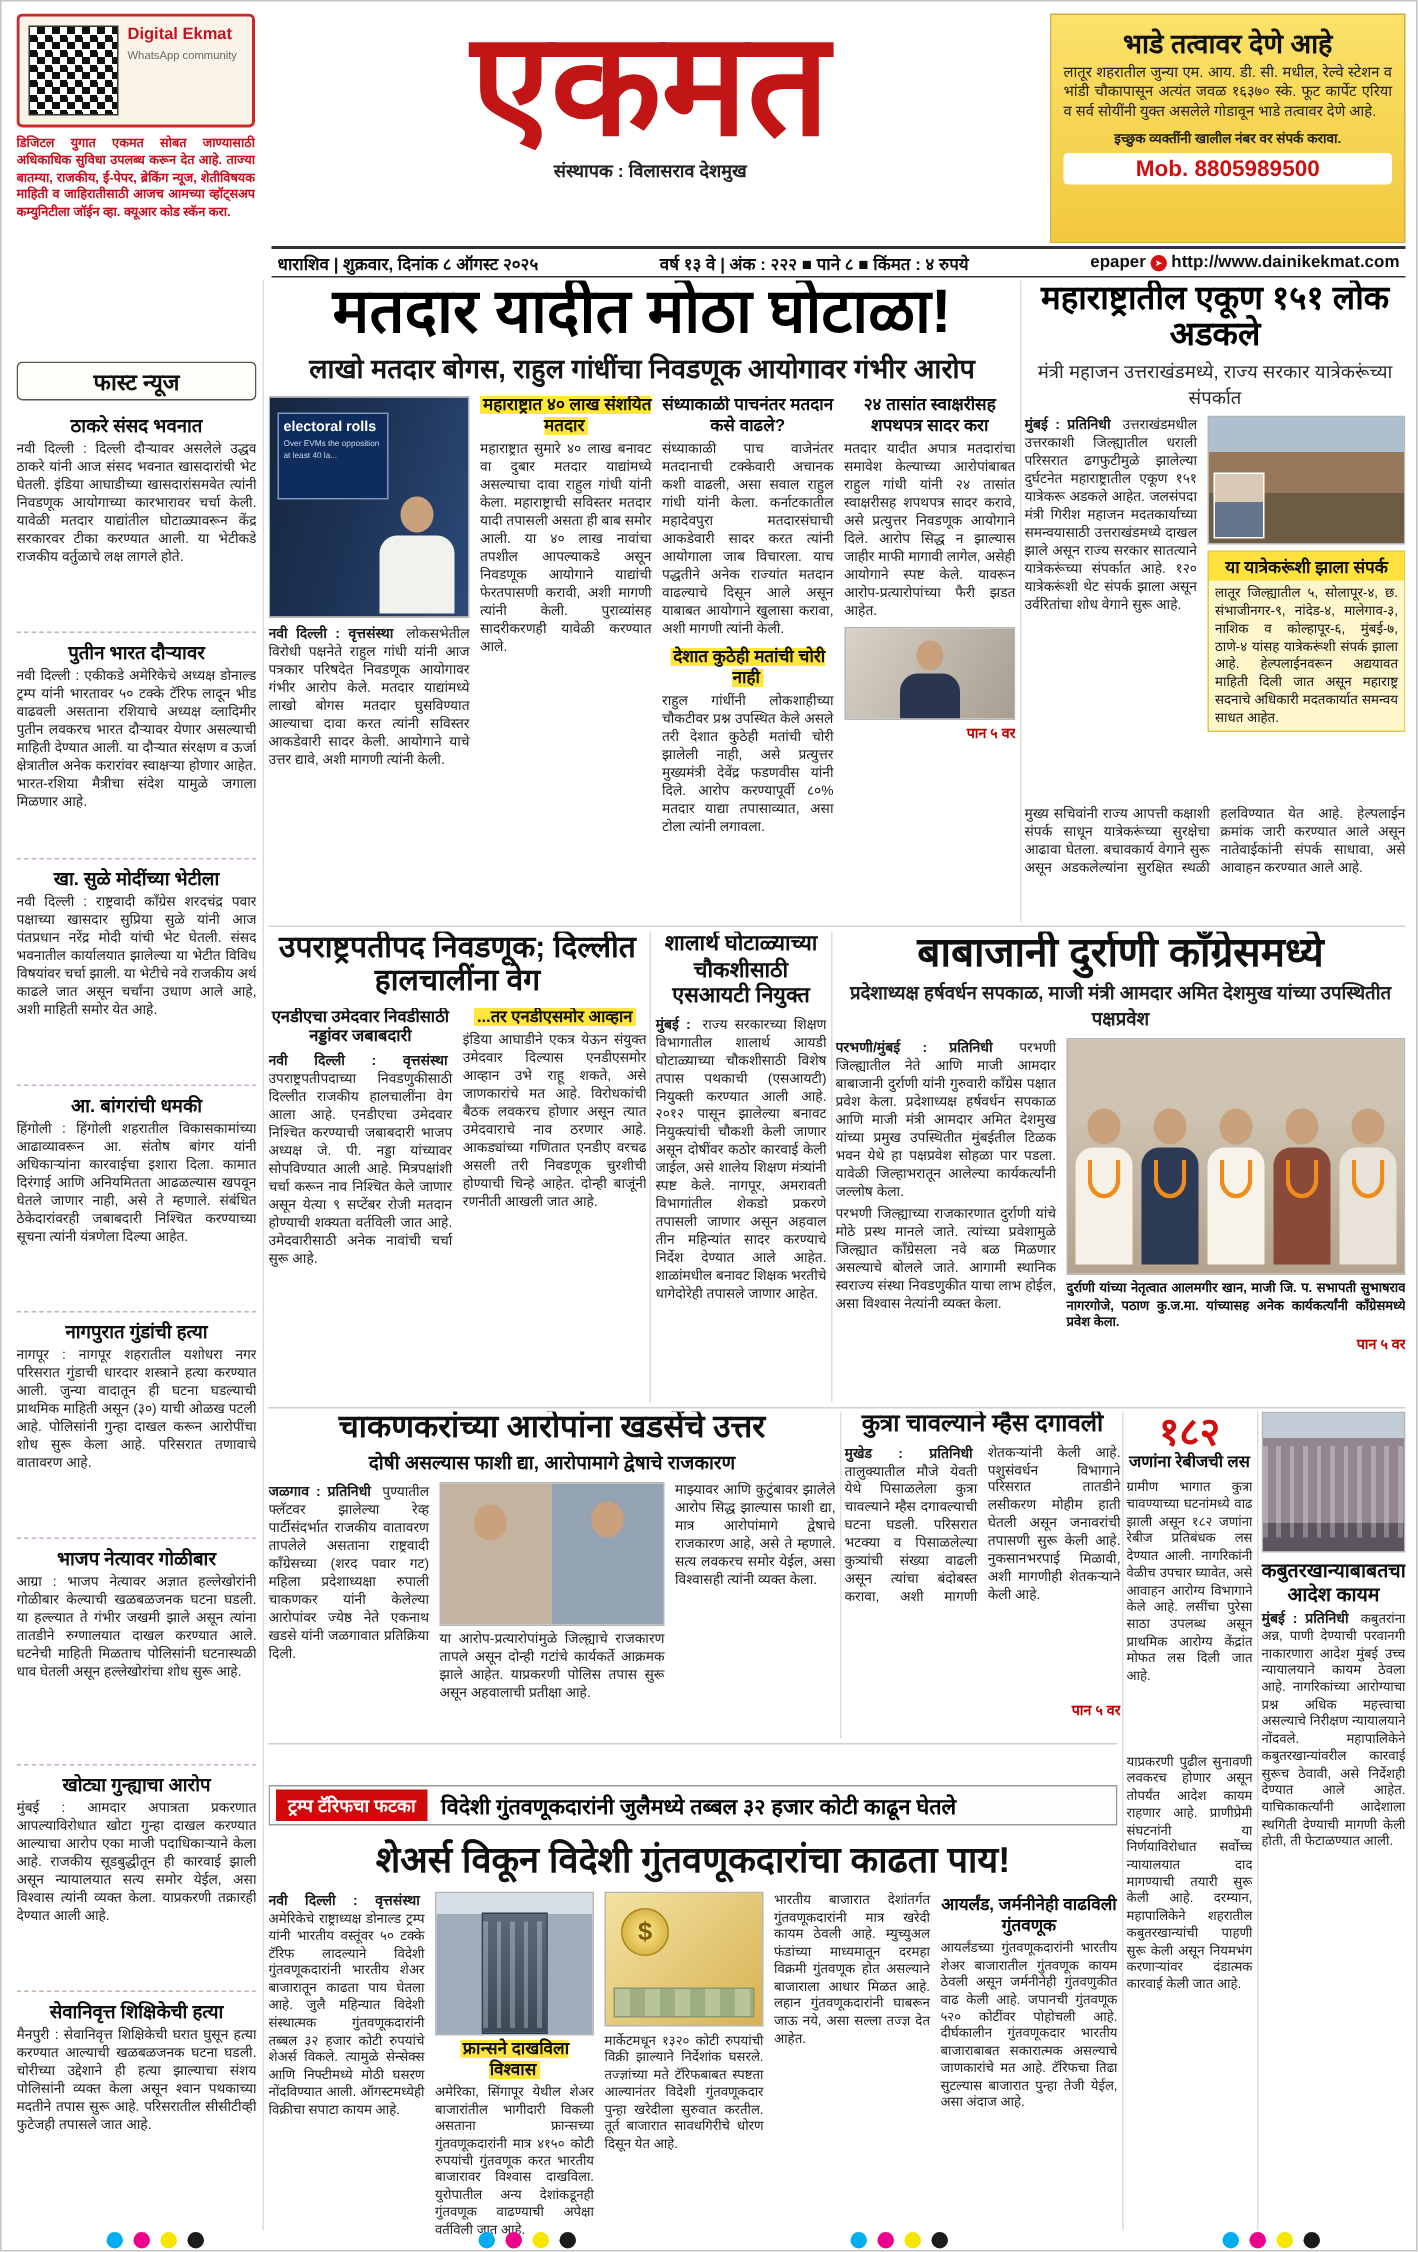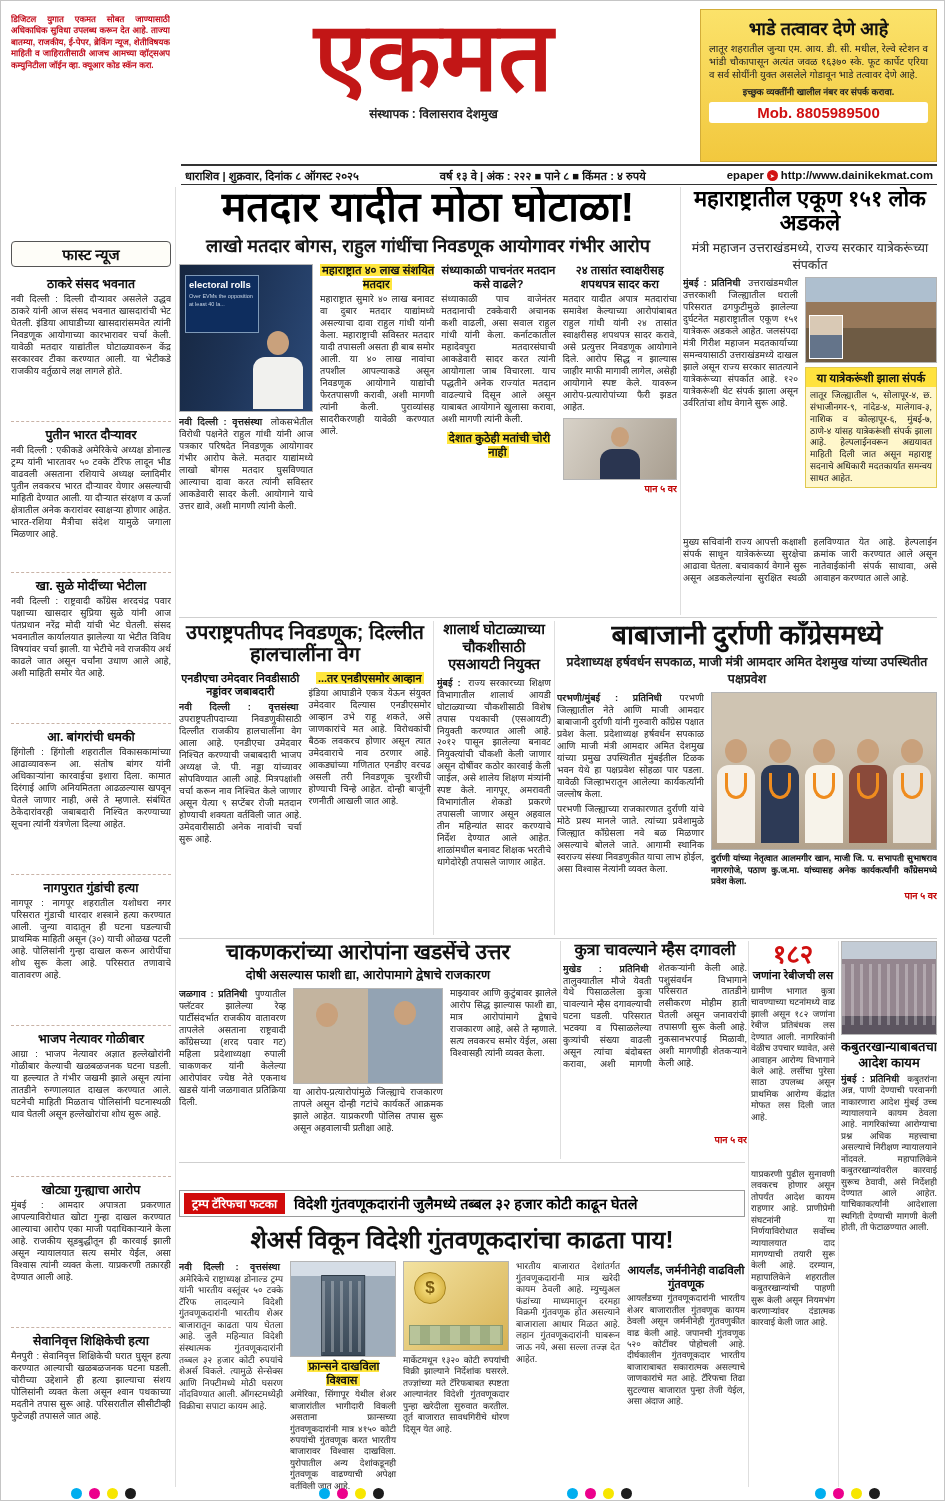--- a/index.html
+++ b/index.html
@@ -97,20 +97,27 @@
 .mk-t{font-size:11.4px;font-weight:900;text-align:center;line-height:1.2;margin:3px 0 2px;}
 .reg{position:absolute;top:1487px;display:flex;gap:7px;}
 .dot{width:11px;height:11px;border-radius:50%;}
 </style>
 </head>
 <body>
 
 <div class="page">
 
   <div class="abs" style="left:10px;top:8px;width:159px;height:228px;">
+    <div class="qr-box">
+      <div class="qr-code"></div>
+      <div>
+        <div class="qr-brand">Digital Ekmat</div>
+        <div class="qr-sub">WhatsApp community</div>
+      </div>
+    </div>
     <p class="qr-body">डिजिटल युगात एकमत सोबत जाण्यासाठी अधिकाधिक सुविधा उपलब्ध करून देत आहे. ताज्या बातम्या, राजकीय, ई-पेपर, ब्रेकिंग न्यूज, शेतीविषयक माहिती व जाहिरातीसाठी आजच आमच्या व्हॉट्सअप कम्युनिटीला जॉईन व्हा. क्यूआर कोड स्कॅन करा.</p>
   </div>
 
   <div class="abs mast" style="left:180px;top:12px;width:505px;height:152px;">
     <div class="mast-title">एकमत</div>
     <div class="mast-founder">संस्थापक : विलासराव देशमुख</div>
   </div>
 
   <div class="abs rent" style="left:699px;top:8px;width:237px;height:153px;">
     <div class="rent-title">भाडे तत्वावर देणे आहे</div>
@@ -187,20 +194,21 @@
         </p>
       </div>
       <div style="flex:1;">
         <div class="ct"><span class="hl-y">महाराष्ट्रात ४० लाख संशयित मतदार</span></div>
         <p class="j">महाराष्ट्रात सुमारे ४० लाख बनावट वा दुबार मतदार याद्यांमध्ये असल्याचा दावा राहुल गांधी यांनी केला. महाराष्ट्राची सविस्तर मतदार यादी तपासली असता ही बाब समोर आली. या ४० लाख नावांचा तपशील आपल्याकडे असून निवडणूक आयोगाने याद्यांची फेरतपासणी करावी, अशी मागणी त्यांनी केली. पुराव्यांसह सादरीकरणही यावेळी करण्यात आले.</p>
       </div>
       <div style="flex:1;">
         <div class="ct">संध्याकाळी पाचनंतर मतदान कसे वाढले?</div>
         <p class="j">संध्याकाळी पाच वाजेनंतर मतदानाची टक्केवारी अचानक कशी वाढली, असा सवाल राहुल गांधी यांनी केला. कर्नाटकातील महादेवपुरा मतदारसंघाची आकडेवारी सादर करत त्यांनी आयोगाला जाब विचारला. याच पद्धतीने अनेक राज्यांत मतदान वाढल्याचे दिसून आले असून याबाबत आयोगाने खुलासा करावा, अशी मागणी त्यांनी केली.</p>
         <div class="ct" style="margin-top:6px;"><span class="hl-y">देशात कुठेही मतांची चोरी नाही</span></div>
+        <p class="j">राहुल गांधींनी लोकशाहीच्या चौकटीवर प्रश्न उपस्थित केले असले तरी देशात कुठेही मतांची चोरी झालेली नाही, असे प्रत्युत्तर मुख्यमंत्री देवेंद्र फडणवीस यांनी दिले. आरोप करण्यापूर्वी ८०% मतदार याद्या तपासाव्यात, असा टोला त्यांनी लगावला.</p>
       </div>
       <div style="flex:1;">
         <div class="ct">२४ तासांत स्वाक्षरीसह शपथपत्र सादर करा</div>
         <p class="j">मतदार यादीत अपात्र मतदारांचा समावेश केल्याच्या आरोपांबाबत राहुल गांधी यांनी २४ तासांत स्वाक्षरीसह शपथपत्र सादर करावे, असे प्रत्युत्तर निवडणूक आयोगाने दिले. आरोप सिद्ध न झाल्यास जाहीर माफी मागावी लागेल, असेही आयोगाने स्पष्ट केले. यावरून आरोप-प्रत्यारोपांच्या फैरी झडत आहेत.</p>
         <div class="photo ph-fad" style="margin-top:4px;">
           <div class="head"></div>
           <div class="torso"></div>
         </div>
         <div class="pageref">पान ५ वर</div>
       </div>

